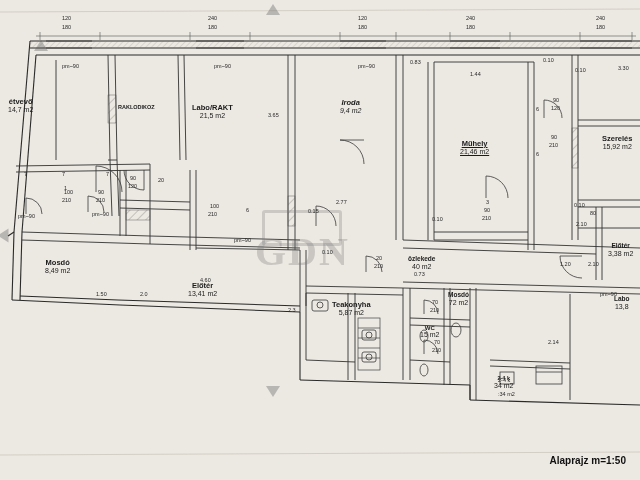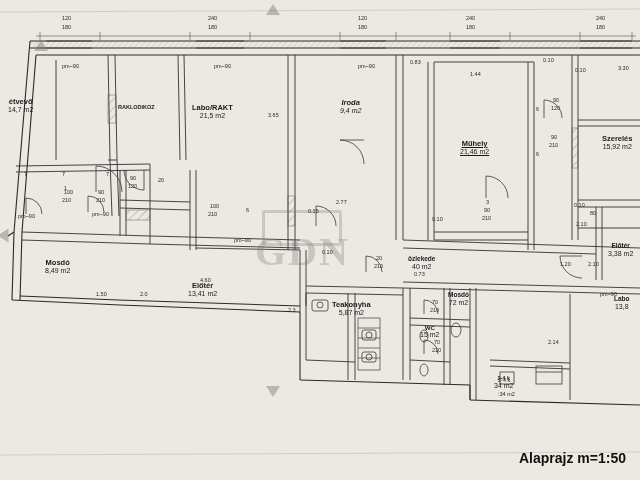--- a/index.html
+++ b/index.html
@@ -15,21 +15,21 @@
     font-family:"Liberation Sans", sans-serif;
     color:#1b1b1b;
     white-space:nowrap;
     line-height:1.05;
   }
   .room{font-size:7.5px;font-weight:bold;text-align:center;}
   .room .area{display:block;font-weight:normal;font-size:7px;}
   .dim{font-size:5.5px;color:#2a2a2a;}
   .title{
     position:absolute;right:14px;bottom:14px;
-    font-size:14px;font-weight:bold;color:#111;
+    font-size:10px;font-weight:bold;color:#111;
   }
   .wm{
     position:absolute;left:255px;top:228px;
     font-size:40px;font-weight:bold;
     color:rgba(120,120,120,0.30);
     letter-spacing:2px;
     font-family:"Liberation Serif", serif;
   }
   .wm2{
     position:absolute;left:262px;top:210px;

